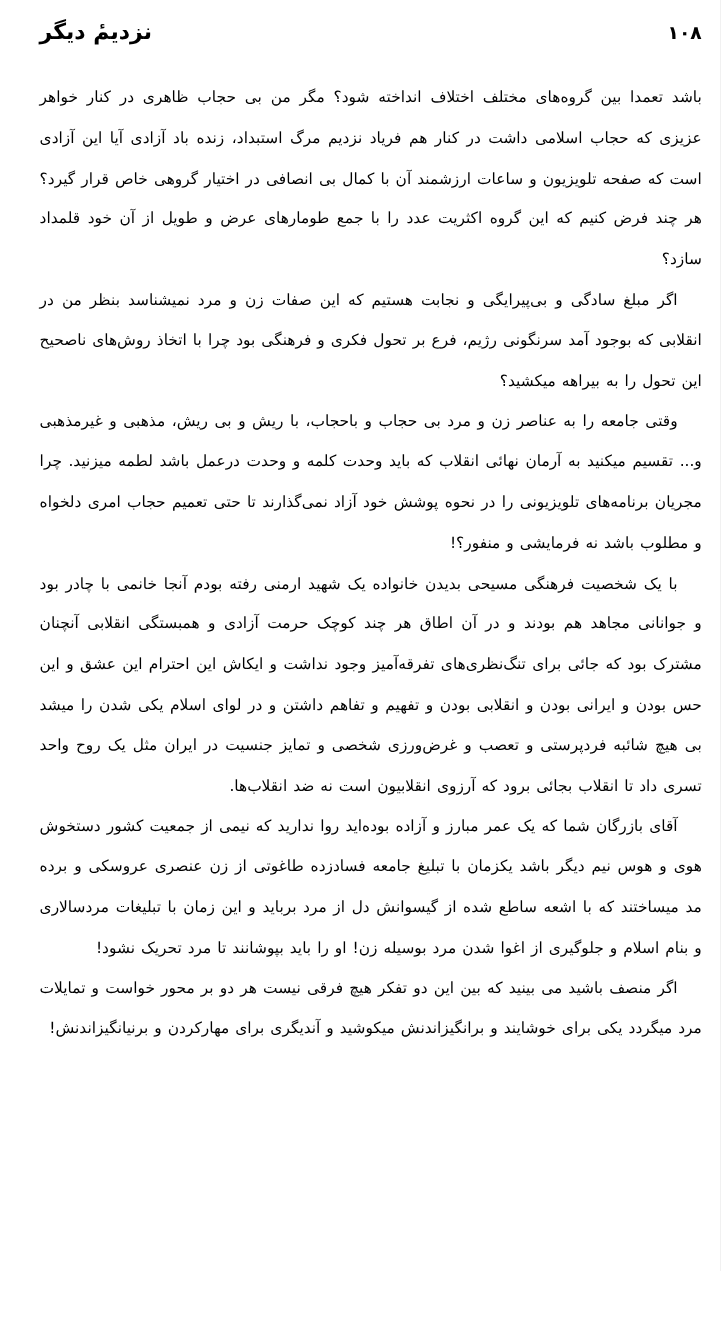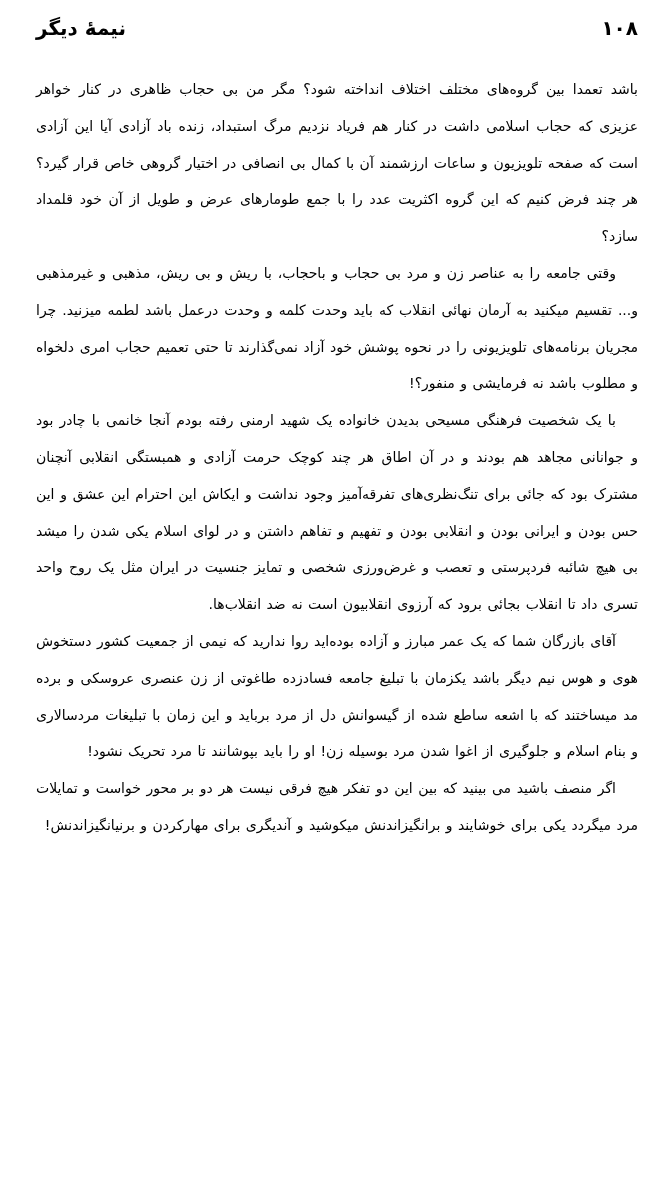--- a/index.html
+++ b/index.html
@@ -20,21 +20,21 @@
     overflow: hidden;
     font-family: "DejaVu Sans", sans-serif;
   }
   .page-header {
     display: flex;
     justify-content: space-between;
     align-items: baseline;
     height: 30px;
   }
   .page-number {
-    font-size: 20px;
+    font-size: 17px;
     font-weight: bold;
     letter-spacing: 2px;
     direction: ltr;
   }
   .book-title {
     font-size: 20px;
     font-weight: bold;
   }
   .page-body {
     margin-top: 25px;
@@ -51,25 +51,26 @@
     text-indent: 22px;
   }
 </style>
 </head>
 <body>
 
 <div class="page">
 
   <div class="page-header">
     <span class="page-number">۱۰۸</span>
-    <span class="book-title">نیمهٔ دیگر</span>
+    <span class="book-title">نزدیمٔ دیگر</span>
   </div>
 
   <div class="page-body">
     <p>باشد تعمدا بین گروه‌های مختلف اختلاف انداخته شود؟ مگر من بی حجاب ظاهری در کنار خواهر عزیزی که حجاب اسلامی داشت در کنار هم فریاد نزدیم مرگ استبداد، زنده باد آزادی آیا این آزادی است که صفحه تلویزیون و ساعات ارزشمند آن با کمال بی انصافی در اختیار گروهی خاص قرار گیرد؟ هر چند فرض کنیم که این گروه اکثریت عدد را با جمع طومارهای عرض و طویل از آن خود قلمداد سازد؟</p>
+    <p class="indent">اگر مبلغ سادگی و بی‌پیرایگی و نجابت هستیم که این صفات زن و مرد نمیشناسد بنظر من در انقلابی که بوجود آمد سرنگونی رژیم، فرع بر تحول فکری و فرهنگی بود چرا با اتخاذ روش‌های ناصحیح این تحول را به بیراهه میکشید؟</p>
     <p class="indent">وقتی جامعه را به عناصر زن و مرد بی حجاب و باحجاب، با ریش و بی ریش، مذهبی و غیرمذهبی و... تقسیم میکنید به آرمان نهائی انقلاب که باید وحدت کلمه و وحدت درعمل باشد لطمه میزنید. چرا مجریان برنامه‌های تلویزیونی را در نحوه پوشش خود آزاد نمی‌گذارند تا حتی تعمیم حجاب امری دلخواه و مطلوب باشد نه فرمایشی و منفور؟!</p>
     <p class="indent">با یک شخصیت فرهنگی مسیحی بدیدن خانواده یک شهید ارمنی رفته بودم آنجا خانمی با چادر بود و جوانانی مجاهد هم بودند و در آن اطاق هر چند کوچک حرمت آزادی و همبستگی انقلابی آنچنان مشترک بود که جائی برای تنگ‌نظری‌های تفرقه‌آمیز وجود نداشت و ایکاش این احترام این عشق و این حس بودن و ایرانی بودن و انقلابی بودن و تفهیم و تفاهم داشتن و در لوای اسلام یکی شدن را میشد بی هیچ شائبه فردپرستی و تعصب و غرض‌ورزی شخصی و تمایز جنسیت در ایران مثل یک روح واحد تسری داد تا انقلاب بجائی برود که آرزوی انقلابیون است نه ضد انقلاب‌ها.</p>
     <p class="indent">آقای بازرگان شما که یک عمر مبارز و آزاده بوده‌اید روا ندارید که نیمی از جمعیت کشور دستخوش هوی و هوس نیم دیگر باشد یکزمان با تبلیغ جامعه فسادزده طاغوتی از زن عنصری عروسکی و برده مد میساختند که با اشعه ساطع شده از گیسوانش دل از مرد برباید و این زمان با تبلیغات مردسالاری و بنام اسلام و جلوگیری از اغوا شدن مرد بوسیله زن! او را باید بپوشانند تا مرد تحریک نشود!</p>
     <p class="indent">اگر منصف باشید می بینید که بین این دو تفکر هیچ فرقی نیست هر دو بر محور خواست و تمایلات مرد میگردد یکی برای خوشایند و برانگیزاندنش میکوشید و آندیگری برای مهارکردن و برنیانگیزاندنش!</p>
 
   </div>
 
 </div>
 
 </body></html>

